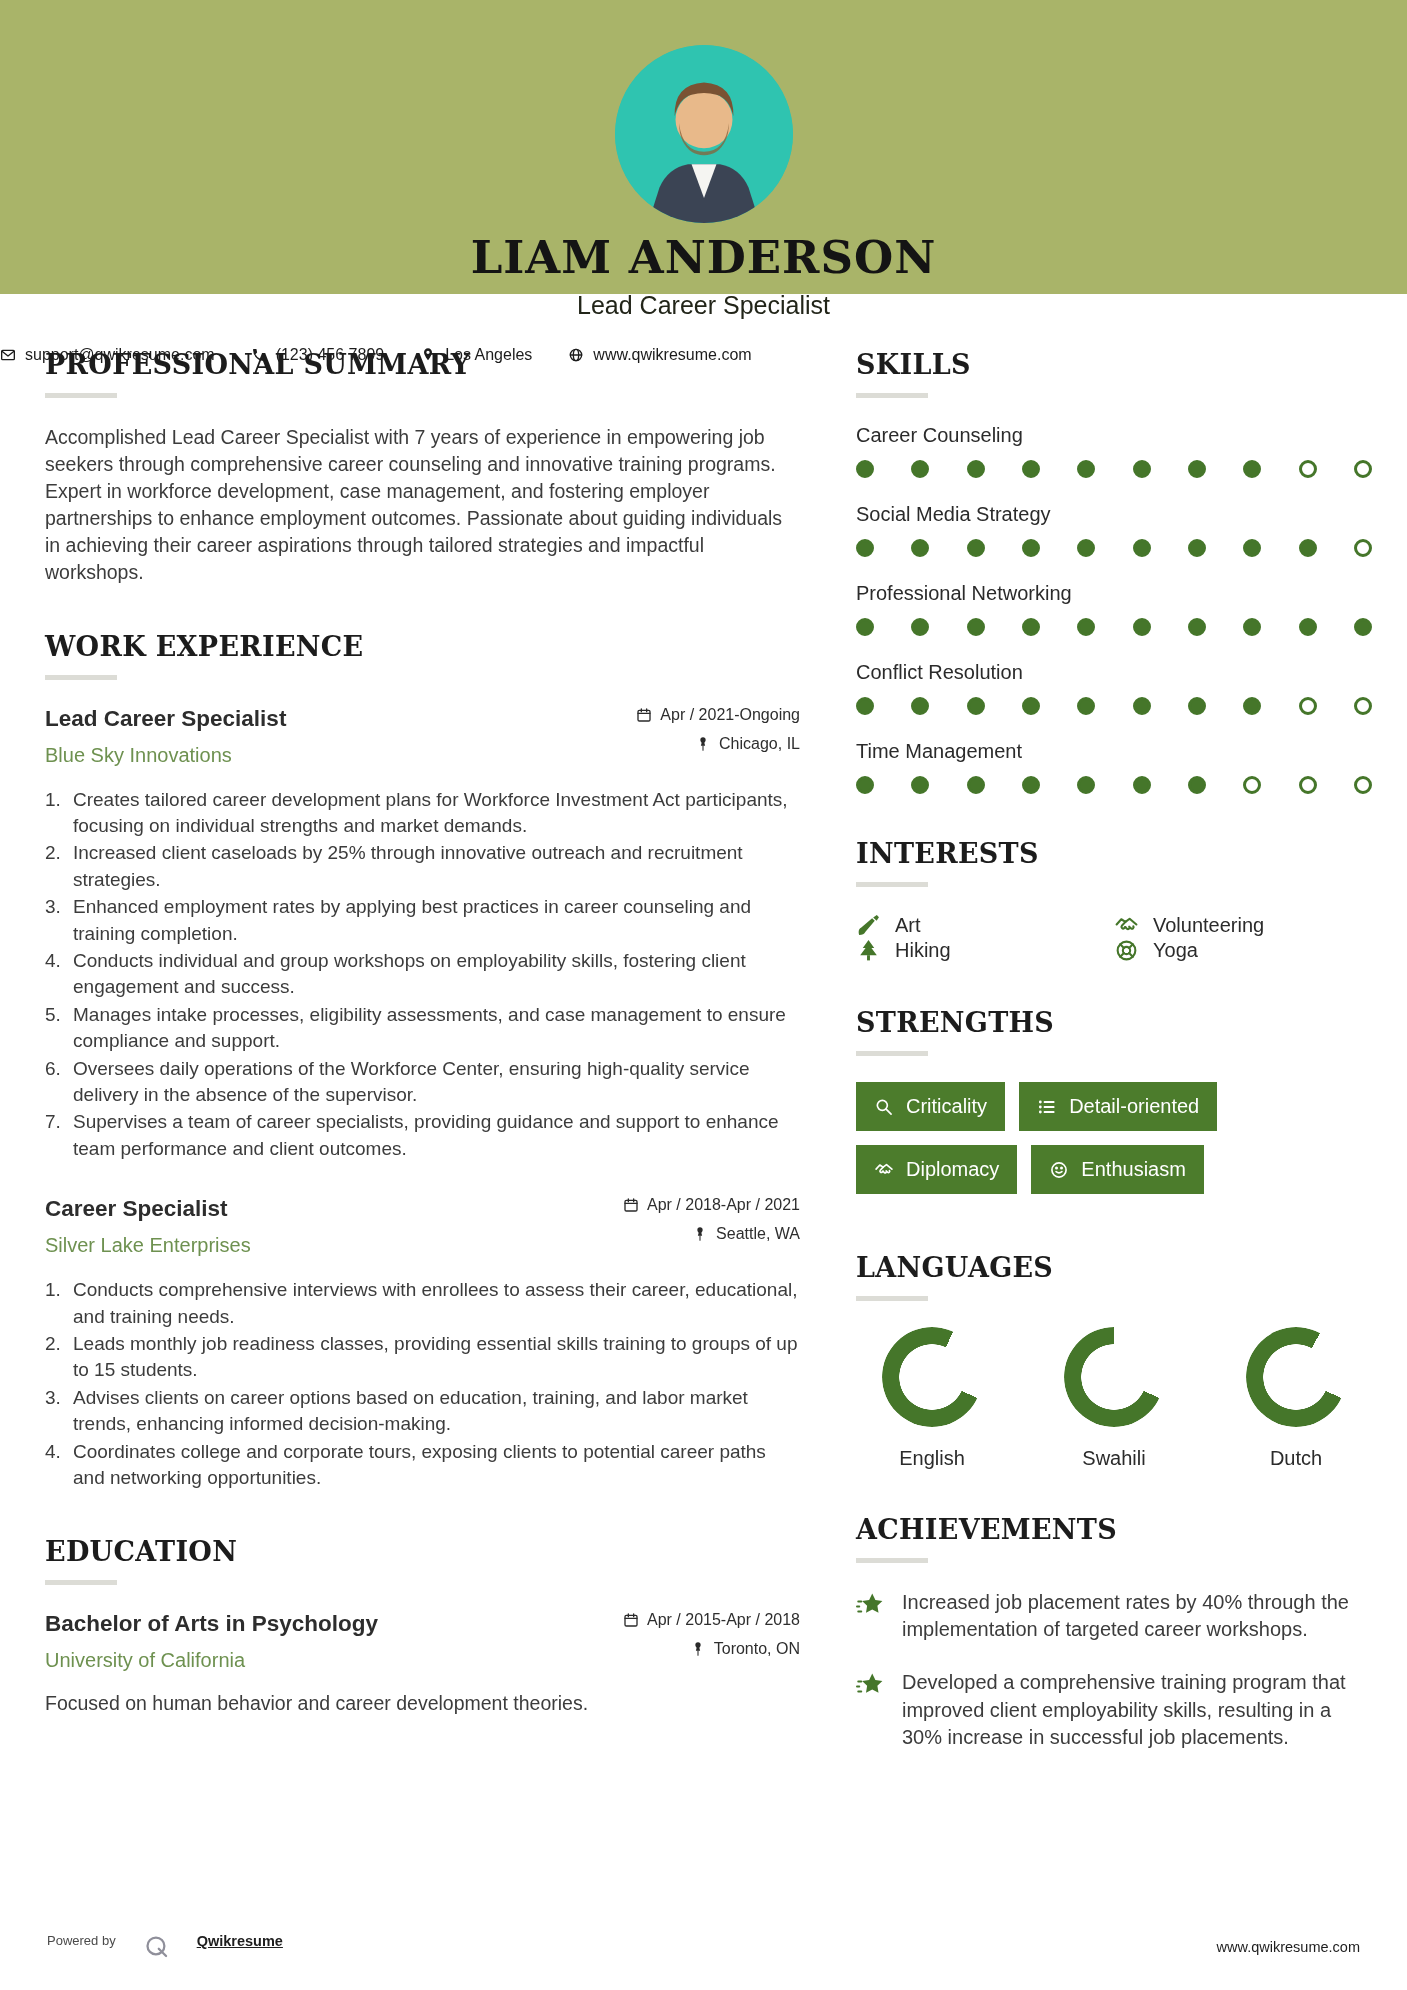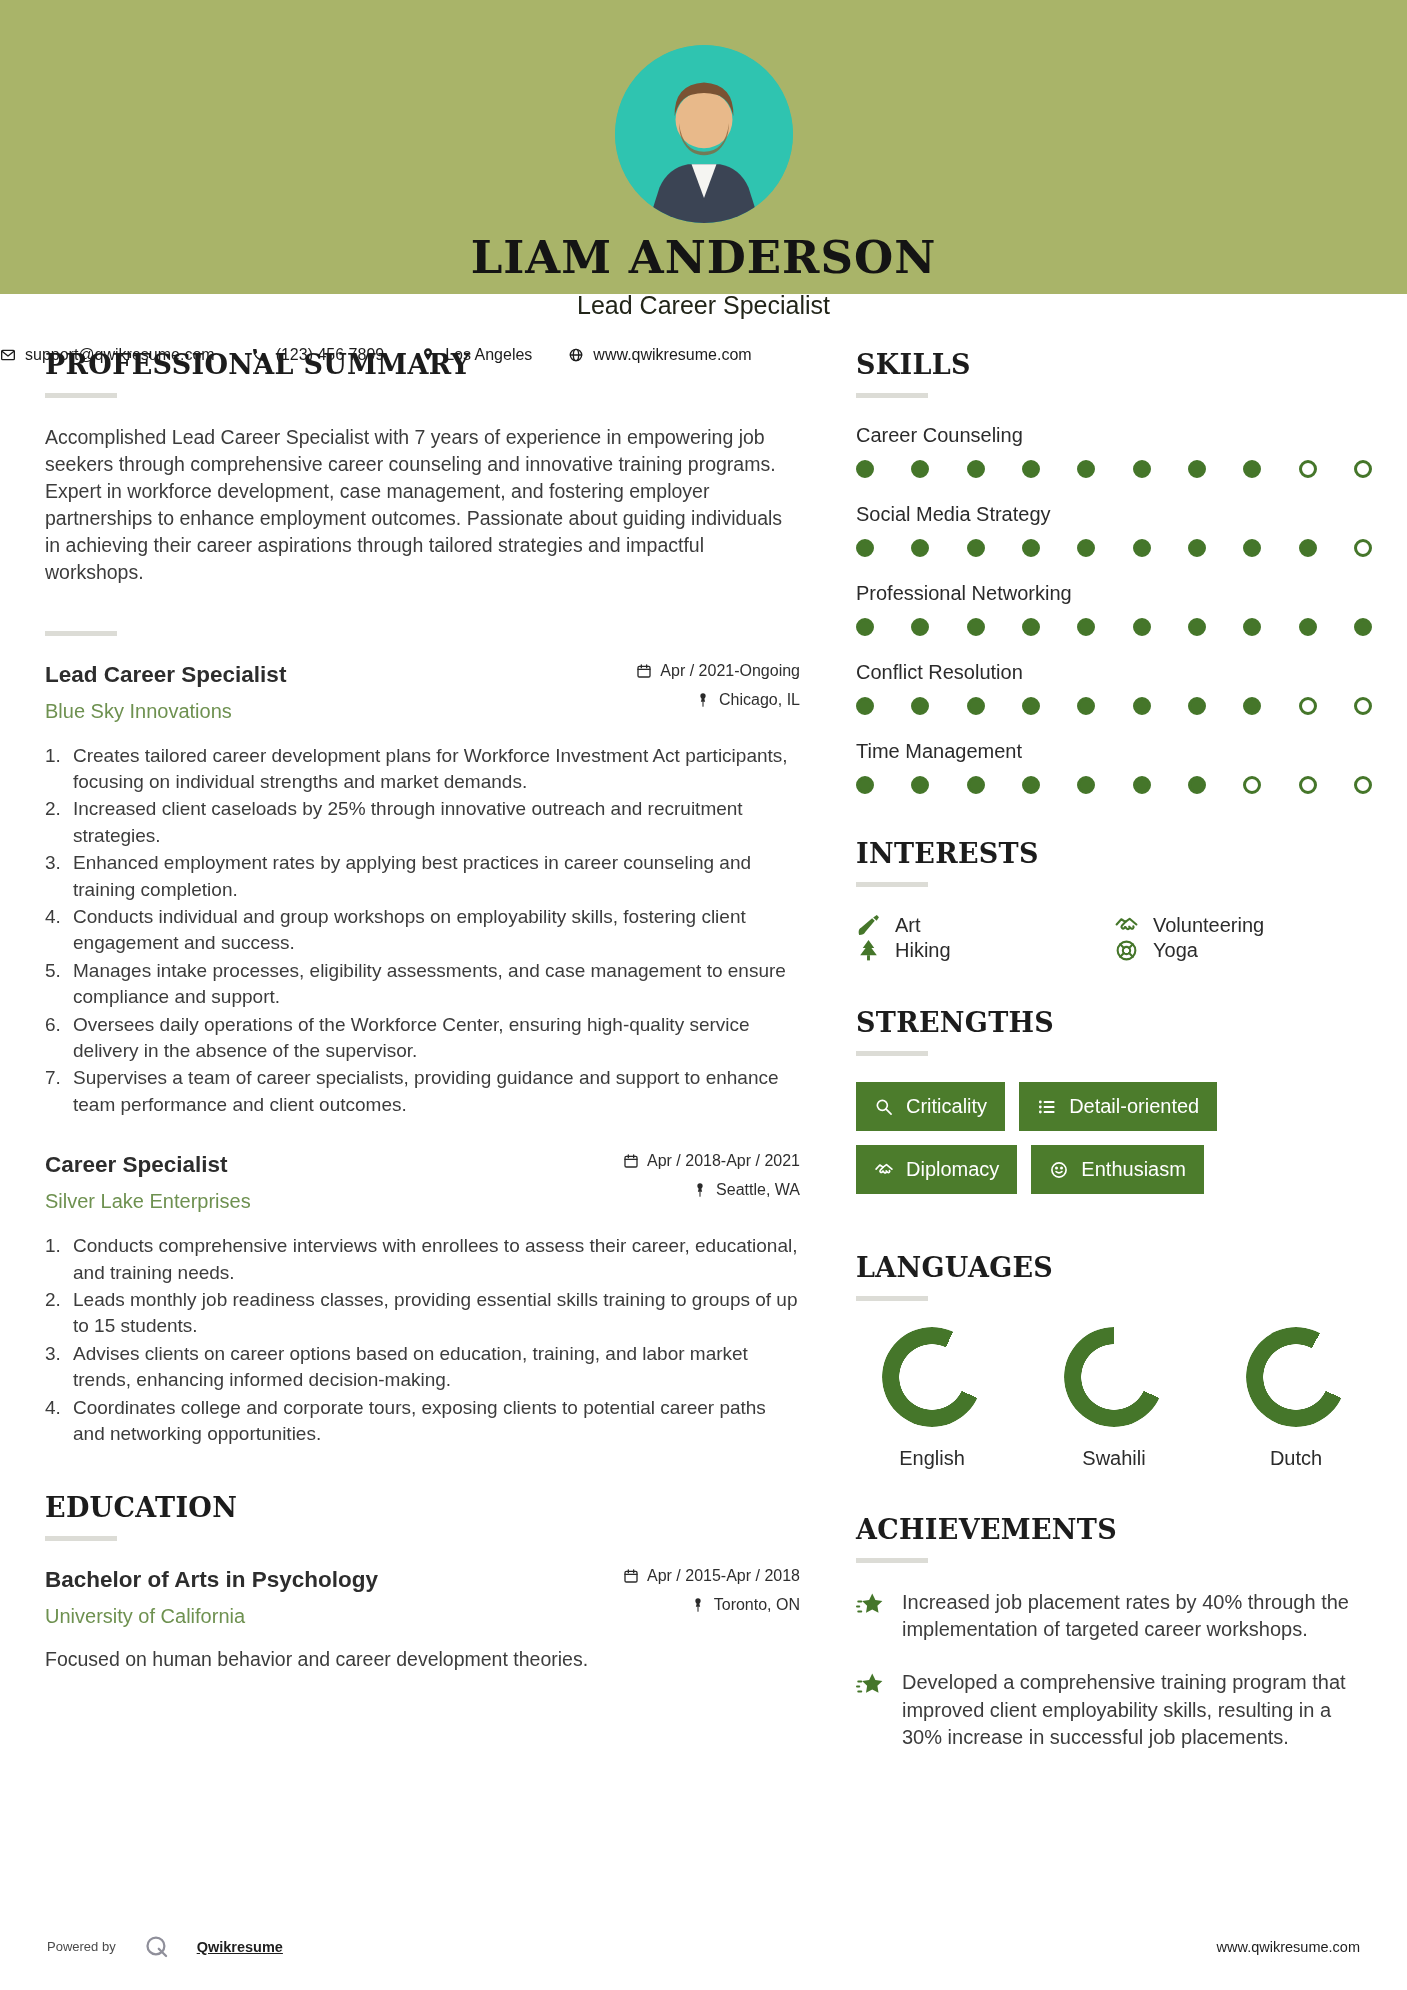--- a/index.html
+++ b/index.html
@@ -74,21 +74,21 @@
     -webkit-mask:radial-gradient(circle closest-side,transparent 65%,#000 66%);
             mask:radial-gradient(circle closest-side,transparent 65%,#000 66%);}
   .lang-label{font-size:20px;color:#2b2b2b;margin-top:20px;}
   
   .ach{display:flex;align-items:flex-start;gap:16px;margin-bottom:26px;}
   .ai{display:inline-flex;width:30px;height:30px;flex:0 0 30px;color:var(--accent);margin-top:2px;}
   .ach-text{font-size:20px;line-height:1.36;color:var(--body);}
   
   .footer{flex:0 0 auto;display:flex;justify-content:space-between;align-items:center;
     padding:0 47px 30px 47px;}
-  .footer-left{display:flex;align-items:center;gap:27px;}
+  .footer-left{display:flex;gap:27px;}
   .powered{font-size:13px;color:#4a4a4a;}
   .qi{display:inline-flex;width:27px;height:27px;color:#8f8f9a;}
   .brand{font-size:14.5px;color:#1e1e1e;font-weight:600;text-decoration:underline;}
   .site{font-size:14.5px;color:#1e1e1e;font-weight:500;}
 </style>
 </head>
 <body>
 
 <div class="header">
   <div class="photo">
@@ -150,20 +150,21 @@
 
   <div class="col-left">
 
     <div class="sec">
       <div class="sec-h">PROFESSIONAL SUMMARY</div>
       <div class="sec-bar"></div>
       <p class="summary-text">Accomplished Lead Career Specialist with 7 years of experience in empowering job seekers through comprehensive career counseling and innovative training programs. Expert in workforce development, case management, and fostering employer partnerships to enhance employment outcomes. Passionate about guiding individuals in achieving their career aspirations through tailored strategies and impactful workshops.</p>
     </div>
 
     <div class="sec">
+      <div class="sec-h">WORK EXPERIENCE</div>
       <div class="sec-bar"></div>
 
       <div class="job">
         <div class="job-head">
           <div>
             <div class="job-title">Lead Career Specialist</div>
             <div class="job-co">Blue Sky Innovations</div>
           </div>
           <div class="job-meta">
             <div class="meta-row">

